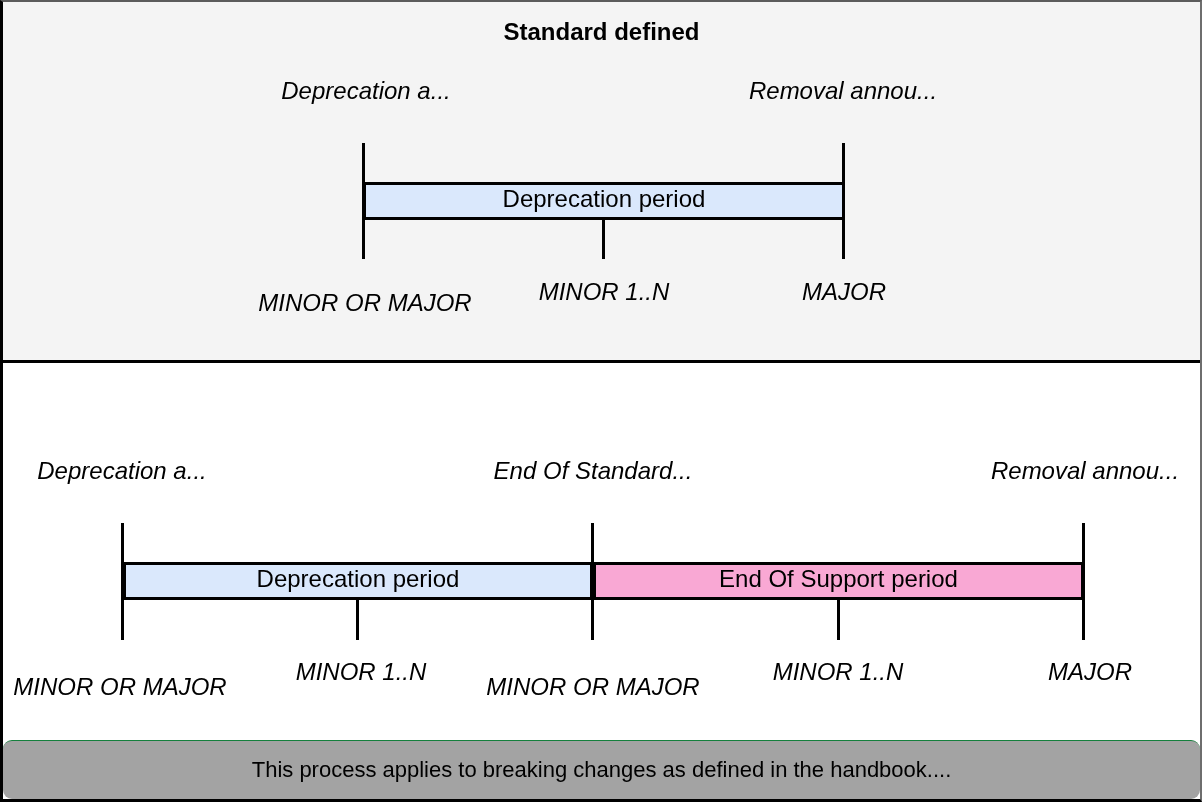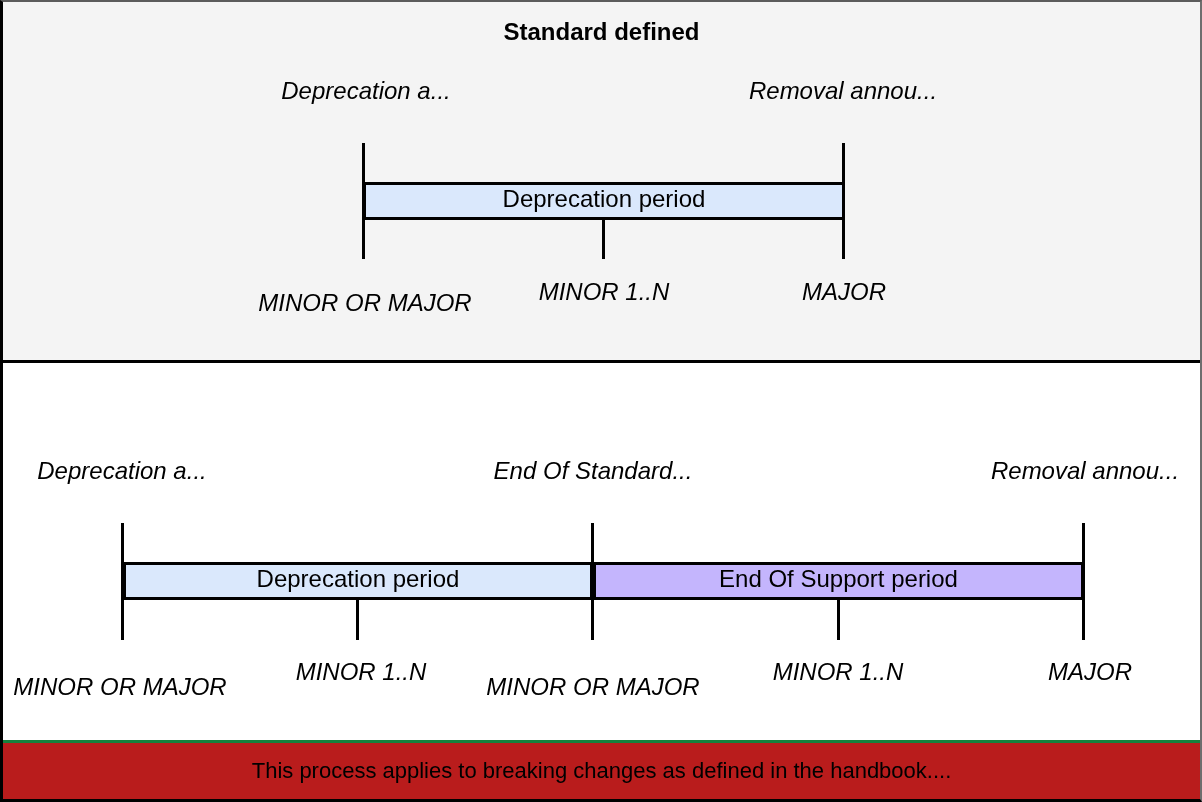--- a/index.html
+++ b/index.html
@@ -15,23 +15,24 @@
     background: #ffffff;
     font-family: "Liberation Sans", "DejaVu Sans", sans-serif;
     color: #000000;
     overflow: hidden;
   }
   .panel { position: absolute; left: 0; right: 0; }
   #panel-top { top: 0; height: 358px; border-bottom: 3px solid #000000; }
   #panel-bottom { top: 361px; height: 374px; background: #ffffff; }
   #footer {
     position: absolute; left: 0; right: 0; top: 738px; bottom: 0;
-    border-top: 3px solid #15803d;
+    border-top: 1px solid #15803d;
     display: flex; align-items: center; justify-content: center;
-    background: #b91c1c;
+    background: #a3a3a3;
+    border-radius: 9px;
   }
   .section-title {
     position: absolute; left: 0; width: 100%;
     text-align: center; font-weight: bold; font-size: 24px; line-height: 1.2;
   }
   .evt, .mile {
     position: absolute; transform: translateX(-50%);
     white-space: nowrap; font-size: 24px; line-height: 1.2; font-style: italic;
   }
   .vline { position: absolute; width: 3px; background: #000000; }
@@ -106,21 +107,21 @@
   <div class="evt" id="b-evt-1">End Of Standard...</div>
   <div class="evt" id="b-evt-2">Removal annou...</div>
 
   <div class="vline" id="b-vline-l"></div>
   <div class="vline" id="b-vline-m"></div>
   <div class="vline" id="b-vline-r"></div>
 
   <div class="bar" id="b-bar-0" style="background: rgb(218, 232, 252);">
     <span>Deprecation period</span>
   </div>
-  <div class="bar" id="b-bar-1" style="background: #c4b5fd;">
+  <div class="bar" id="b-bar-1" style="background: #f9a8d4;">
     <span>End Of Support period</span>
   </div>
 
   <div class="tick" id="b-tick-0"></div>
   <div class="tick" id="b-tick-1"></div>
 
   <div class="mile" id="b-mile-0">MINOR OR MAJOR</div>
   <div class="mile" id="b-mile-1">MINOR 1..N</div>
   <div class="mile" id="b-mile-2">MINOR OR MAJOR</div>
   <div class="mile" id="b-mile-3">MINOR 1..N</div>

